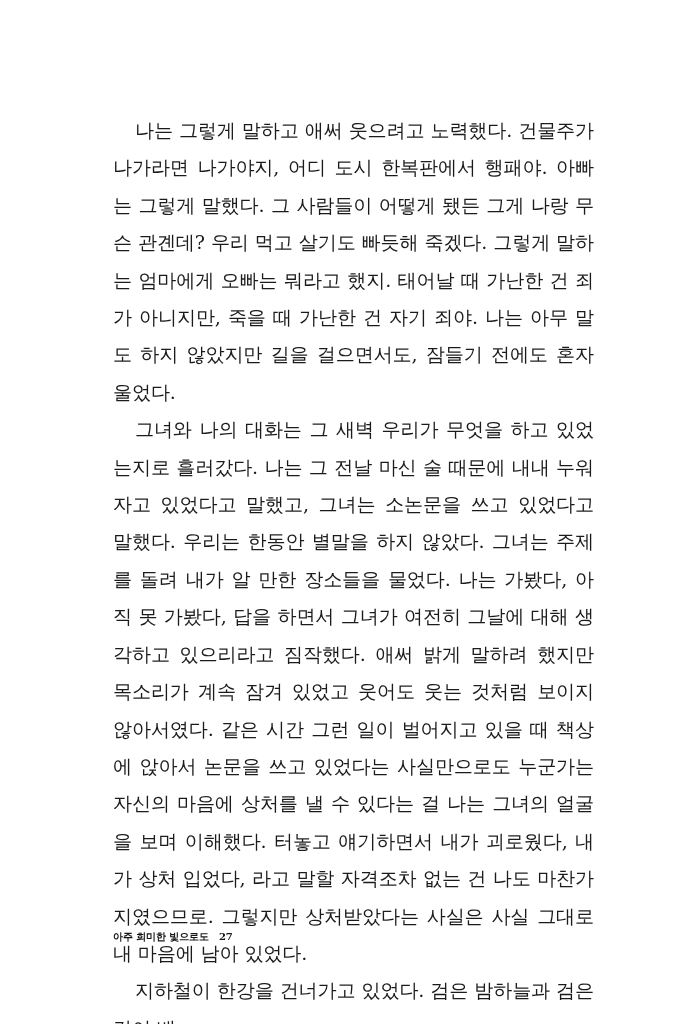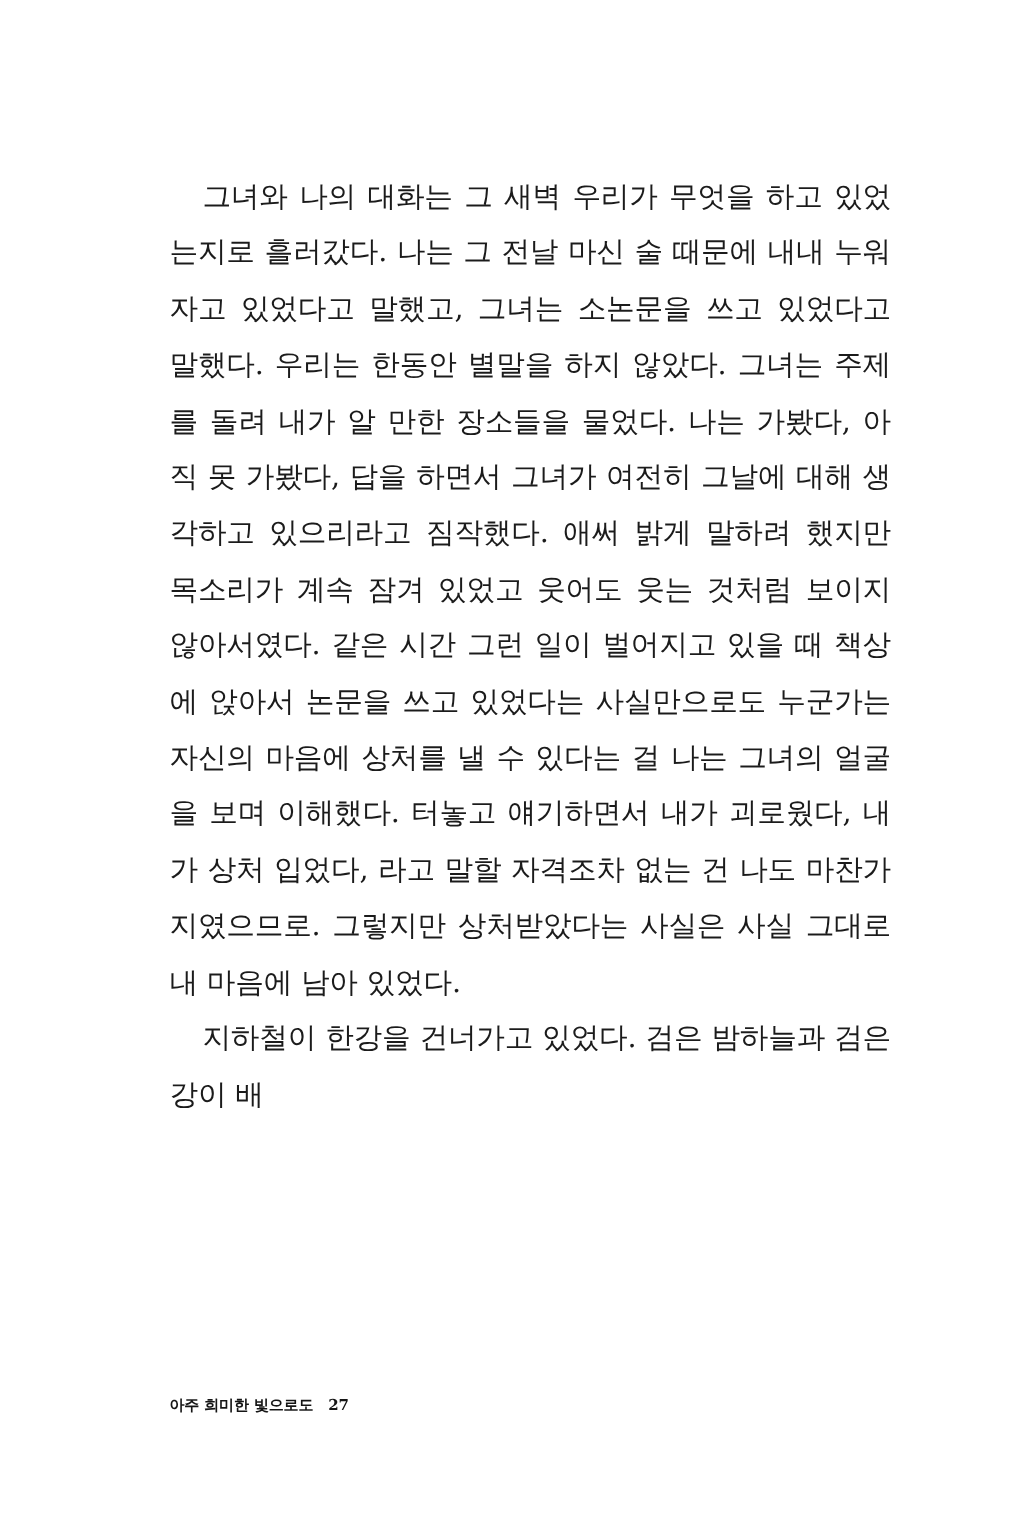--- a/index.html
+++ b/index.html
@@ -55,20 +55,21 @@
     margin-left: 10px;
     font-family: "DejaVu Serif", "Liberation Serif", serif;
   }
 </style>
 </head>
 <body>
 
 <div class="page">
 
   <div class="text-block">
+    <p class="para">나는 그렇게 말하고 애써 웃으려고 노력했다. 건물주가 나가라면 나가야지, 어디 도시 한복판에서 행패야. 아빠는 그렇게 말했다. 그 사람들이 어떻게 됐든 그게 나랑 무슨 관곈데? 우리 먹고 살기도 빠듯해 죽겠다. 그렇게 말하는 엄마에게 오빠는 뭐라고 했지. 태어날 때 가난한 건 죄가 아니지만, 죽을 때 가난한 건 자기 죄야. 나는 아무 말도 하지 않았지만 길을 걸으면서도, 잠들기 전에도 혼자 울었다.</p>
     <p class="para">그녀와 나의 대화는 그 새벽 우리가 무엇을 하고 있었는지로 흘러갔다. 나는 그 전날 마신 술 때문에 내내 누워 자고 있었다고 말했고, 그녀는 소논문을 쓰고 있었다고 말했다. 우리는 한동안 별말을 하지 않았다. 그녀는 주제를 돌려 내가 알 만한 장소들을 물었다. 나는 가봤다, 아직 못 가봤다, 답을 하면서 그녀가 여전히 그날에 대해 생각하고 있으리라고 짐작했다. 애써 밝게 말하려 했지만 목소리가 계속 잠겨 있었고 웃어도 웃는 것처럼 보이지 않아서였다. 같은 시간 그런 일이 벌어지고 있을 때 책상에 앉아서 논문을 쓰고 있었다는 사실만으로도 누군가는 자신의 마음에 상처를 낼 수 있다는 걸 나는 그녀의 얼굴을 보며 이해했다. 터놓고 얘기하면서 내가 괴로웠다, 내가 상처 입었다, 라고 말할 자격조차 없는 건 나도 마찬가지였으므로. 그렇지만 상처받았다는 사실은 사실 그대로 내 마음에 남아 있었다.</p>
     <p class="para">지하철이 한강을 건너가고 있었다. 검은 밤하늘과 검은 강이 배</p>
   </div>
 
   <div class="footer">
     <span class="running-title">아주 희미한 빛으로도</span><span class="page-number">27</span>
   </div>
 
 </div>
 

